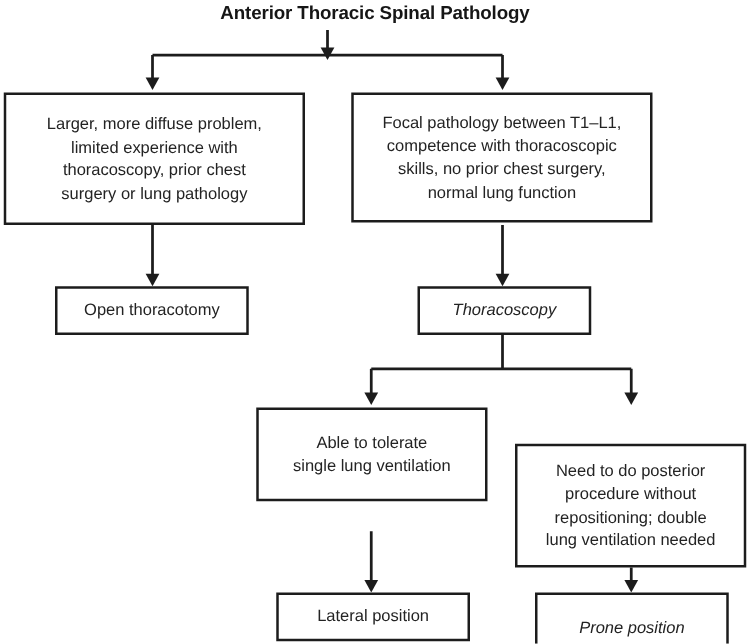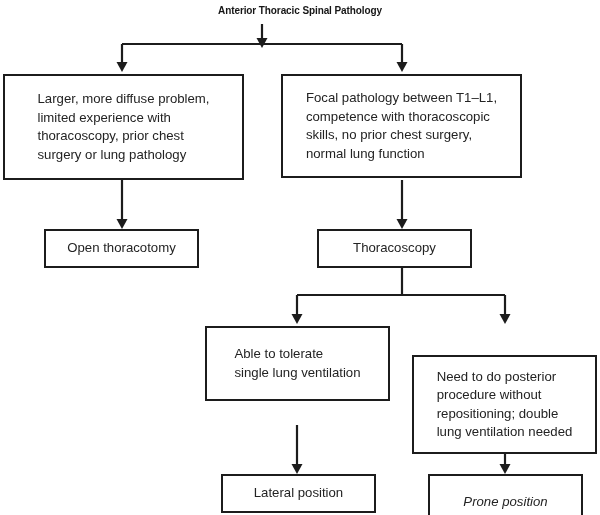--- a/index.html
+++ b/index.html
@@ -17,34 +17,35 @@
     height: 515px;
     background: #ffffff;
     overflow: hidden;
   }
   .title {
     position: absolute;
     left: 0;
     top: 0;
     width: 600px;
     text-align: center;
-    font-size: 10px;
+    font-size: 15px;
     font-weight: bold;
     letter-spacing: -0.1px;
     line-height: 18px;
     color: #161616;
   }
   .node {
     position: absolute;
     box-sizing: border-box;
     border: 2.2px solid #1c1c1c;
     background: #ffffff;
     display: flex;
     align-items: center;
     justify-content: center;
+    text-align: center;
     font-size: 13.2px;
     line-height: 18.5px;
     color: #232323;
     padding: 2px 6px;
   }
   .node .node-text {
     display: block;
     white-space: pre-line;
   }
   svg.edges {
@@ -115,21 +116,21 @@
     <span class="node-text">Focal pathology between T1–L1,
 competence with thoracoscopic
 skills, no prior chest surgery,
 normal lung function</span>
   </div>
 
   <div class="node" style="left:44px; top:229px; width:155px; height:39px;">
     <span class="node-text">Open thoracotomy</span>
   </div>
 
-  <div class="node" style="left:317px; top:229px; width:155px; height:39px;">
+  <div class="node" style="left:334px; top:229px; width:139px; height:39px;font-style:italic;">
     <span class="node-text">Thoracoscopy</span>
   </div>
 
   <div class="node" style="left:205px; top:326px; width:185px; height:75px;">
     <span class="node-text">Able to tolerate
 single lung ventilation</span>
   </div>
 
   <div class="node" style="left:412px; top:326px; width:185px; height:99px;margin-top:29px;">
     <span class="node-text">Need to do posterior

